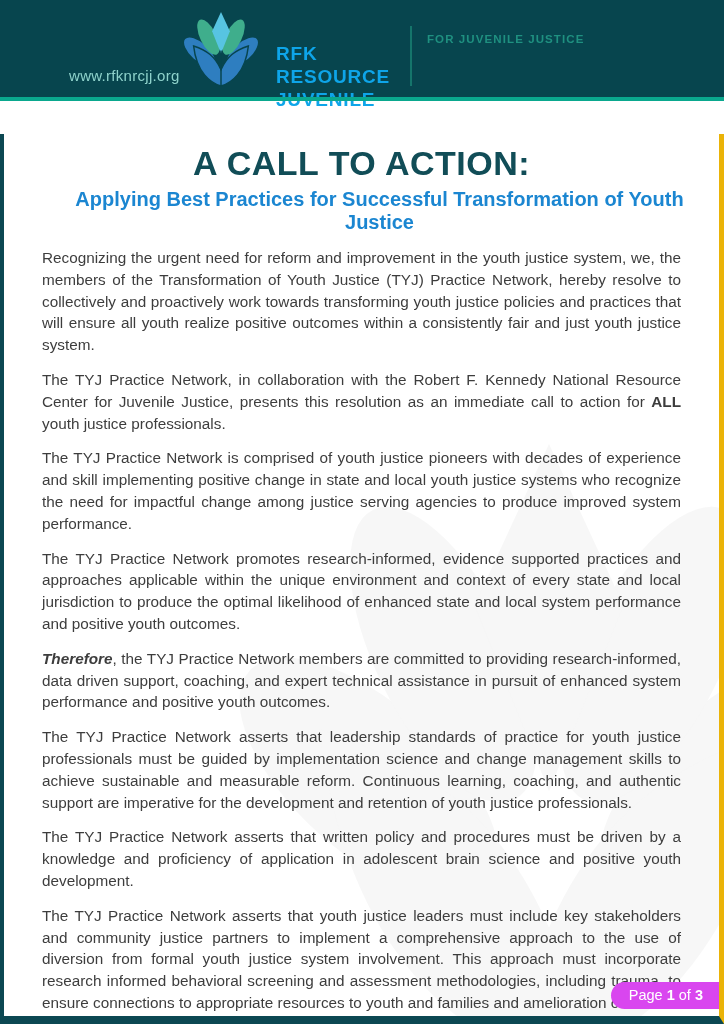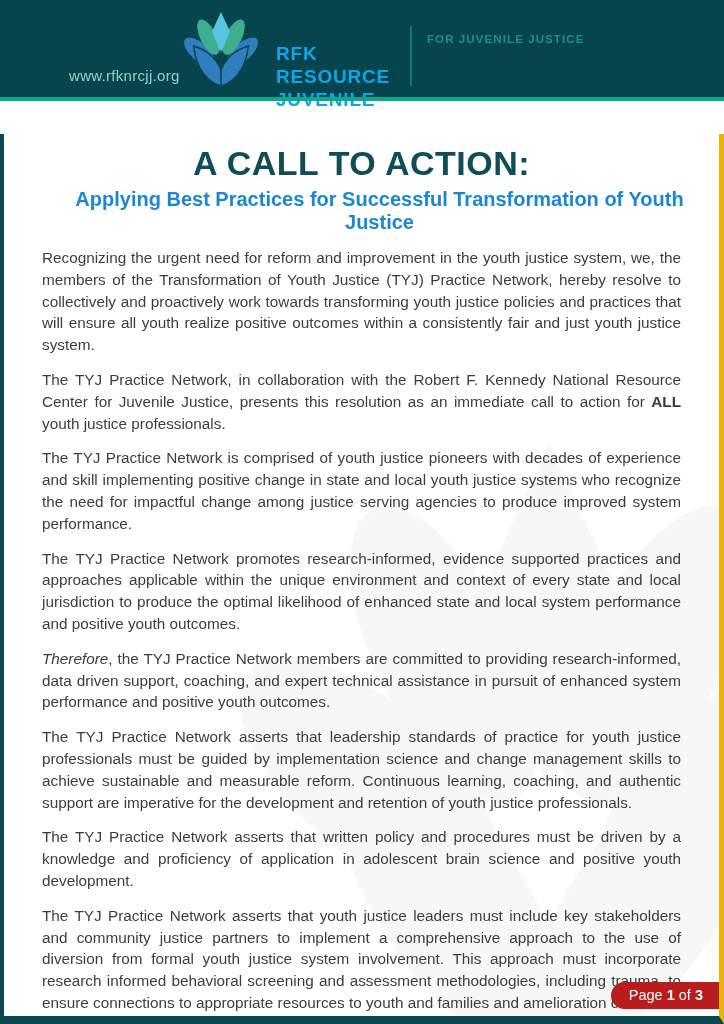--- a/index.html
+++ b/index.html
@@ -64,21 +64,21 @@
   }
   .paras { position:relative; padding:13px 38px 0 38px; }
   .para {
     text-align:justify; color:#3d3d3d;
     font-size:15.3px; line-height:21.8px;
     margin-bottom:13px;
   }
   
   .page-badge {
     position:absolute; right:0; bottom:7px;
-    background:#b91c1c; color:#ffffff;
+    background:#d946ef; color:#ffffff;
     font-size:14.5px; padding:5px 16px 6px 18px;
     border-radius:15px 0 0 15px;
   }
   .page-badge b { font-weight:700; }
 </style>
 </head>
 <body>
 
 <div class="page">
 
@@ -125,21 +125,21 @@
     </svg>
 
     <div class="doc-title">A CALL TO ACTION:</div>
     <div class="doc-subtitle">Applying Best Practices for Successful Transformation of Youth Justice</div>
 
     <div class="paras">
         <p class="para"><span>Recognizing the urgent need for reform and improvement in the youth justice system, we, the members of the Transformation of Youth Justice (TYJ) Practice Network, hereby resolve to collectively and proactively work towards transforming youth justice policies and practices that will ensure all youth realize positive outcomes within a consistently fair and just youth justice system.</span></p>
         <p class="para"><span>The TYJ Practice Network, in collaboration with the Robert F. Kennedy National Resource Center for Juvenile Justice, presents this resolution as an immediate call to action for </span><span style="font-weight: 700;">ALL</span><span> youth justice professionals.</span></p>
         <p class="para"><span>The TYJ Practice Network is comprised of youth justice pioneers with decades of experience and skill implementing positive change in state and local youth justice systems who recognize the need for impactful change among justice serving agencies to produce improved system performance.</span></p>
         <p class="para"><span>The TYJ Practice Network promotes research-informed, evidence supported practices and approaches applicable within the unique environment and context of every state and local jurisdiction to produce the optimal likelihood of enhanced state and local system performance and positive youth outcomes.</span></p>
-        <p class="para"><span style="font-weight: 400; font-style: italic;">Therefore</span><span>, the TYJ Practice Network members are committed to providing research-informed, data driven support, coaching, and expert technical assistance in pursuit of enhanced system performance and positive youth outcomes.</span></p>
+        <p class="para"><span style="font-weight: 700; font-style: italic;">Therefore</span><span>, the TYJ Practice Network members are committed to providing research-informed, data driven support, coaching, and expert technical assistance in pursuit of enhanced system performance and positive youth outcomes.</span></p>
         <p class="para"><span>The TYJ Practice Network asserts that leadership standards of practice for youth justice professionals must be guided by implementation science and change management skills to achieve sustainable and measurable reform. Continuous learning, coaching, and authentic support are imperative for the development and retention of youth justice professionals.</span></p>
         <p class="para"><span>The TYJ Practice Network asserts that written policy and procedures must be driven by a knowledge and proficiency of application in adolescent brain science and positive youth development.</span></p>
         <p class="para"><span>The TYJ Practice Network asserts that youth justice leaders must include key stakeholders and community justice partners to implement a comprehensive approach to the use of diversion from formal youth justice system involvement. This approach must incorporate research informed behavioral screening and assessment methodologies, including trauma, to ensure connections to appropriate resources to youth and families and amelioration of risk.</span></p>
         <p class="para"><span>The TYJ Practice Network asserts that community members with lived experience in the youth and criminal justice systems are critical partners that provide unique perspectives, credibility, and authentic supports for youth, families, and communities in the quest to produce positive reforms within our youth justice systems.</span></p>
       </div>
 
     <div class="page-badge"><span>Page</span>&nbsp;<b>1</b>&nbsp;<span>of</span>&nbsp;<b>3</b></div>
   </div>
 
 </div>

